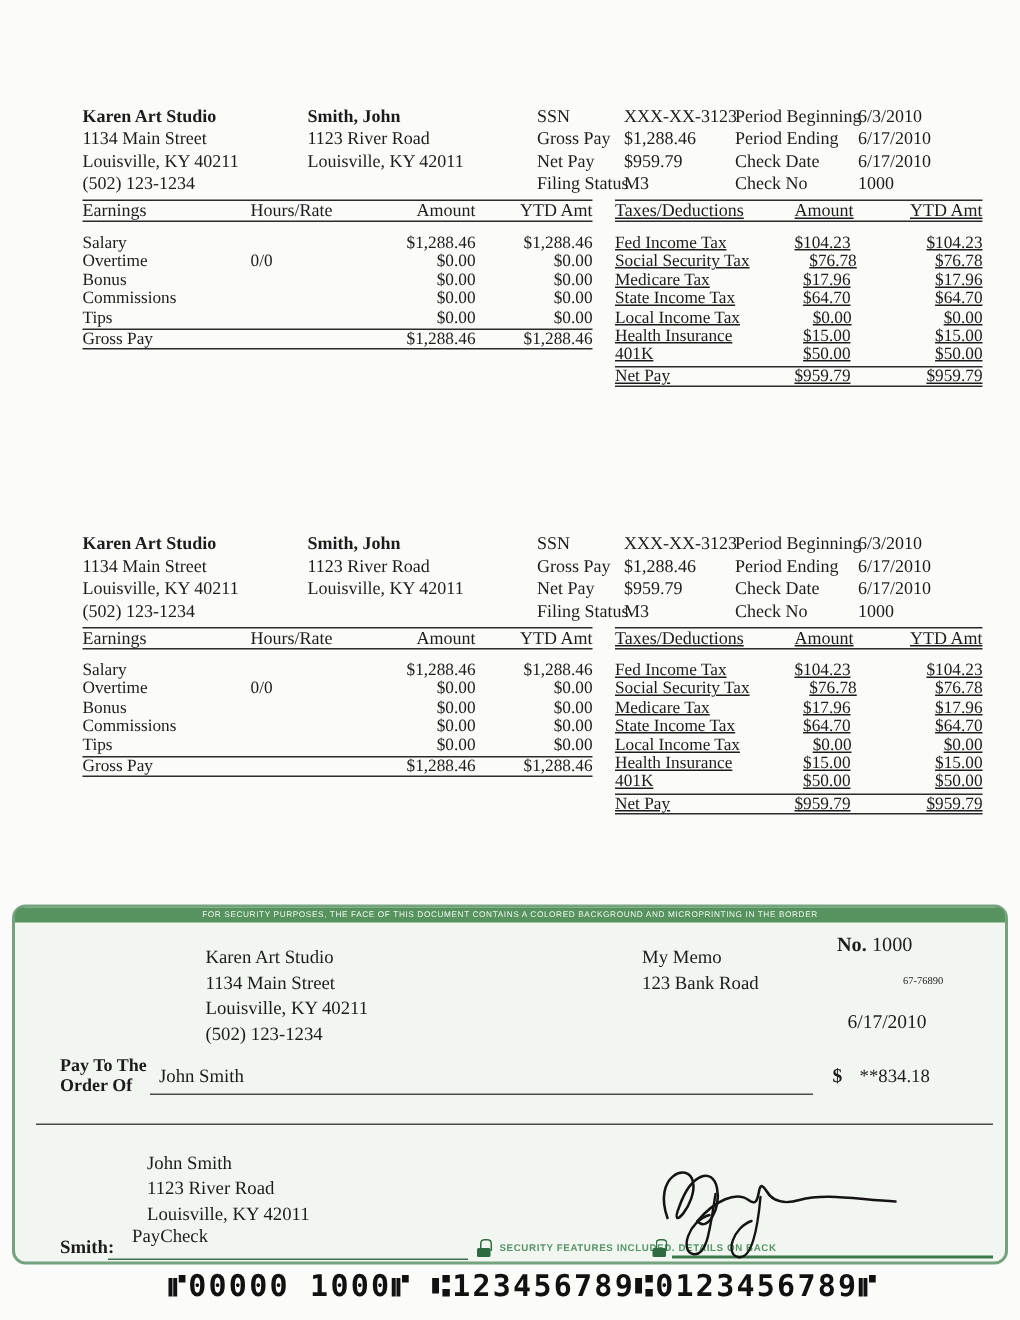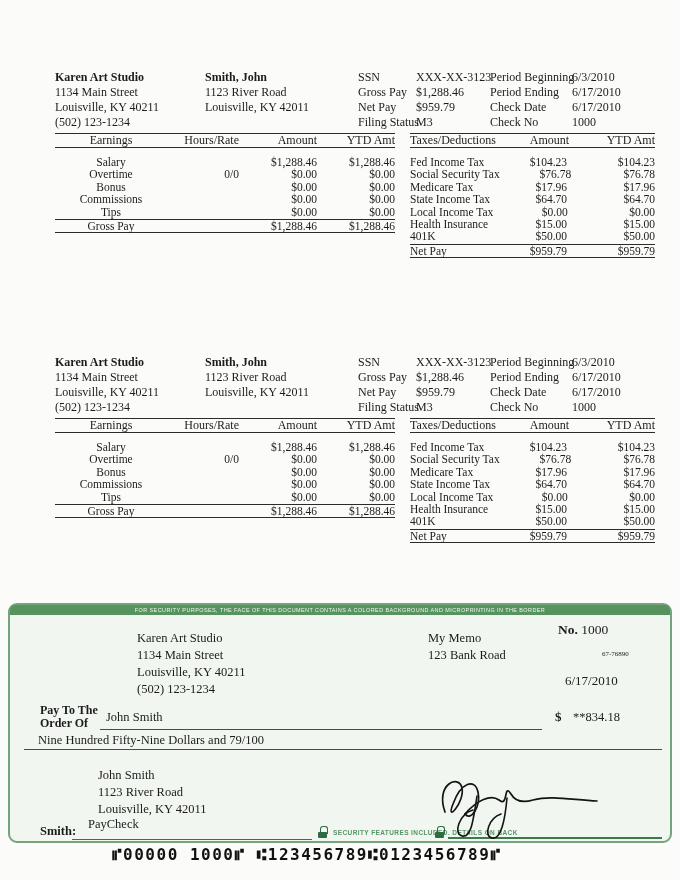--- a/index.html
+++ b/index.html
@@ -24,25 +24,25 @@
     border-top:1px solid #2b2b2b; border-bottom:1px solid #2b2b2b;
     font-size:12px; height:15px; line-height:13px;
   }
   .tbl .rows { padding-top:8px; }
   .tbl .row { display:flex; height:12.4px; line-height:12.4px; white-space:nowrap; }
   .tbl .trow {
     display:flex; margin-top:1px; height:14px; line-height:13px;
     border-top:1px solid #2b2b2b; border-bottom:1px solid #2b2b2b;
   }
   .earn { left:55px; width:340px; }
-  .earn .c-label { flex:1; text-align:center; }
-  .earn .c-hours { width:72px; text-align:right; }
+  .earn .c-label { flex:1; text-align:left; }
+  .earn .c-hours { width:72px; text-align:left; }
   .earn .c-amt   { width:78px; text-align:right; }
   .earn .c-ytd   { width:78px; text-align:right; }
-  .ded { left:410px; width:245px; }
+  .ded { left:410px; width:245px;text-decoration:underline; }
   .ded .c-label { flex:1; text-align:left; }
   .ded .c-amt   { width:75px; text-align:right; }
   .ded .c-ytd   { width:88px; text-align:right; }
 
   
   .check {
     position:absolute; left:8px; top:603px; width:664px; height:240px;
     background:#f1f6f0;
     border:2.5px solid #74a37e;
     border-radius:9px;
@@ -62,21 +62,21 @@
     content:""; position:absolute; top:0; left:1.5px; width:6px; height:7px;
     border:1.5px solid #2e6b40; border-bottom:none; border-radius:3px 3px 0 0;
   }
   .lock::after {
     content:""; position:absolute; bottom:0; left:0; width:9px; height:6.5px;
     background:#2e6b40; border-radius:1px;
   }
   .micr {
     position:absolute; left:112px; top:845px;
     font-family:"DejaVu Sans Mono","DejaVu Sans",monospace;
-    font-weight:bold; font-size:16px; letter-spacing:1.5px; color:#111;
+    font-weight:bold; font-size:20px; letter-spacing:1.5px; color:#111;
     white-space:nowrap;
   }
 </style>
 </head>
 <body>
 
 <div class="stub">
   <div class="blk" style="left:55px; top:8px;">
     <div class="b1">Karen Art Studio</div>
     <div>1134 Main Street</div>
@@ -369,21 +369,20 @@
 
   <div class="abs" style="left:30px; top:99px; font-weight:bold; font-size:12px; line-height:12.5px;">
     <div>Pay To The</div>
     <div>Order Of</div>
   </div>
   <div class="abs" style="left:96px; top:105px; font-size:12.5px;">John Smith</div>
   <div class="rule" style="left:90px; width:442px; top:124px;"></div>
   <div class="abs" style="left:545px; top:104px; font-weight:bold; font-size:13px;">$</div>
   <div class="abs" style="left:563px; top:105px; font-size:12.5px;">**834.18</div>
 
-  <div class="abs" style="left:28px; top:128px; font-size:12.5px;">Nine Hundred Fifty-Nine Dollars and 79/100</div>
   <div class="rule" style="left:14px; width:638px; top:144px;"></div>
 
   <div class="abs line4" style="left:88px; top:162px;">
     <div>John Smith</div>
     <div>1123 River Road</div>
     <div>Louisville, KY 42011</div>
   </div>
 
   <div class="abs" style="left:30px; top:219px; font-weight:bold; font-size:12.5px;">Smith:</div>
   <div class="abs" style="left:78px; top:212px; font-size:12.5px;">PayCheck</div>

